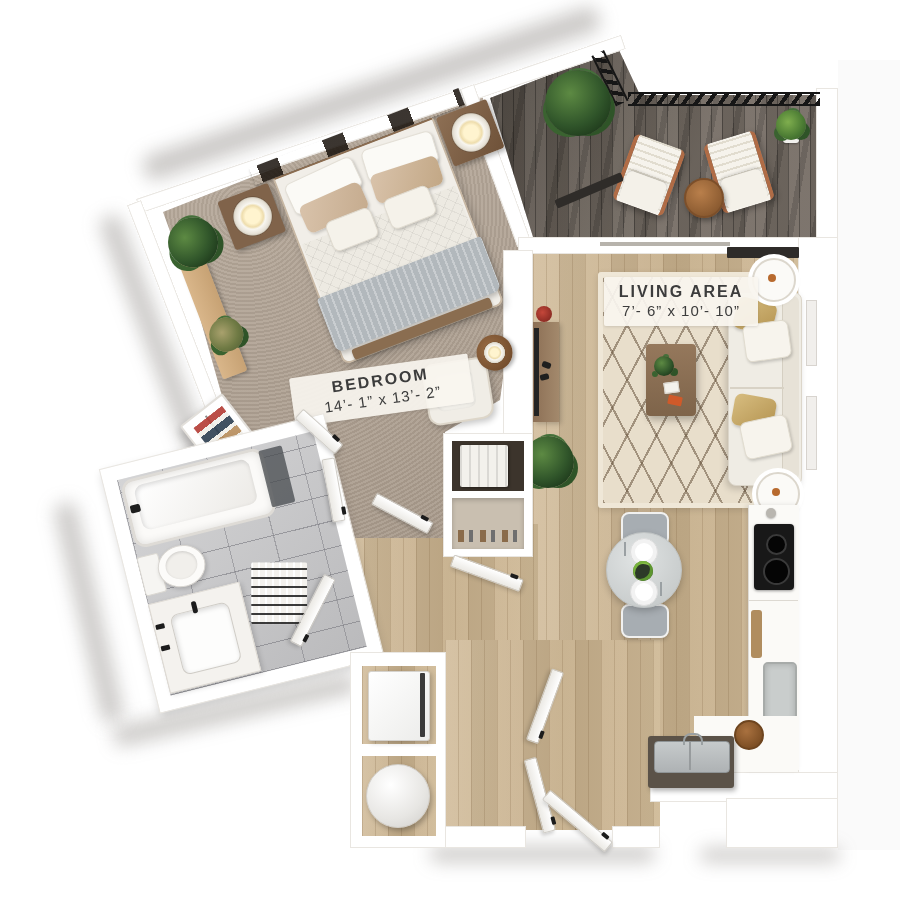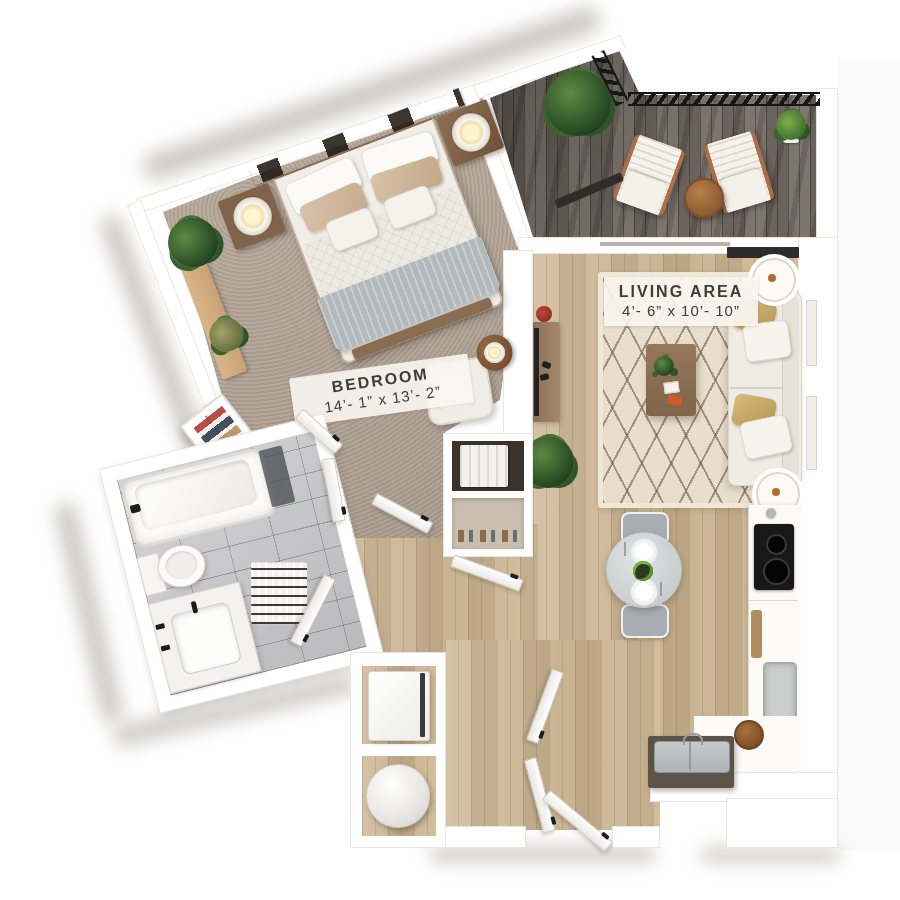--- a/index.html
+++ b/index.html
@@ -151,21 +151,21 @@
   <div class="abs" style="left:664px;top:382px;width:13px;height:9px;background:#f4f2ec;border:1px solid #d8d4cc;transform:rotate(-8deg);"></div>
   <div class="abs" style="left:668px;top:396px;width:14px;height:9px;background:#cf5a2a;border-radius:1px;transform:rotate(12deg);"></div>
   <div class="abs" style="left:533px;top:322px;width:26px;height:100px;background:linear-gradient(90deg,#8c6f55,#a3896c);box-shadow:2px 2px 5px rgba(0,0,0,0.2);"></div>
   <div class="abs" style="left:534px;top:328px;width:5px;height:88px;background:#232323;"></div>
   <div class="abs" style="left:536px;top:306px;width:16px;height:16px;border-radius:50%;background:radial-gradient(circle at 40% 40%,#c4473a,#8e2c24 70%);"></div>
   <div class="abs" style="left:542px;top:362px;width:9px;height:6px;background:#1f1f1f;border-radius:2px;transform:rotate(20deg);"></div>
   <div class="abs" style="left:540px;top:374px;width:9px;height:6px;background:#1f1f1f;border-radius:2px;transform:rotate(-14deg);"></div>
   <div class="abs plant" style="left:522px;top:436px;width:52px;height:52px;"></div>
   <div class="abs label" style="left:604px;top:277px;width:134px;">
     <div class="l1">LIVING AREA</div>
-    <div class="l2">4’- 6” x 10’- 10”</div>
+    <div class="l2">7’- 6” x 10’- 10”</div>
   </div>
 
   <div class="abs" style="left:748px;top:505px;width:50px;height:265px;background:#fbfaf7;border-left:1px solid #dfdcd6;box-shadow:-2px 0 5px rgba(0,0,0,0.10);"></div>
   <div class="abs" style="left:748px;top:600px;width:50px;height:1px;background:#ddd9d2;"></div>
   <div class="abs" style="left:748px;top:726px;width:50px;height:1px;background:#ddd9d2;"></div>
   <div class="abs" style="left:754px;top:524px;width:40px;height:66px;background:#181818;border-radius:4px;box-shadow:0 1px 3px rgba(0,0,0,0.4);"></div>
   <div class="abs" style="left:766px;top:534px;width:17px;height:17px;border-radius:50%;background:#050505;border:2px solid #3a3a3a;"></div>
   <div class="abs" style="left:763px;top:558px;width:23px;height:23px;border-radius:50%;background:#050505;border:2px solid #3a3a3a;"></div>
   <div class="abs" style="left:766px;top:508px;width:10px;height:10px;border-radius:50%;background:#b9b6b0;box-shadow:0 1px 2px rgba(0,0,0,0.3);"></div>
   <div class="abs" style="left:751px;top:610px;width:11px;height:48px;background:#b08d5f;border-radius:3px;"></div>

